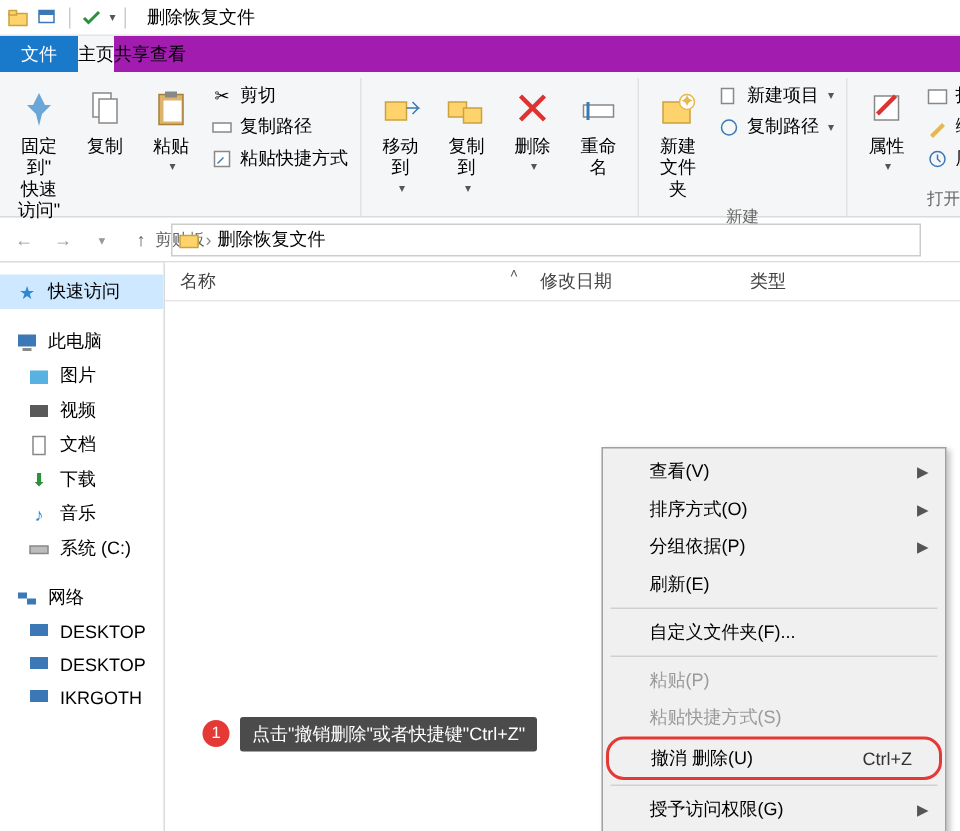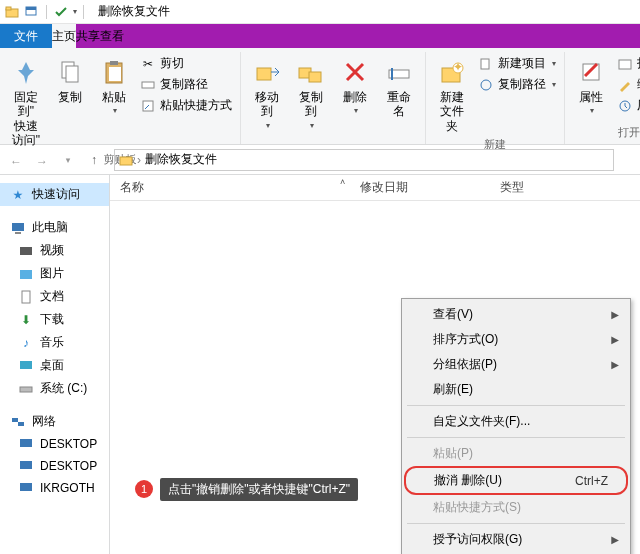--- a/index.html
+++ b/index.html
@@ -309,56 +309,48 @@
           <svg width="14" height="14">
             <rect x="1" y="2" width="12" height="8" fill="#3b78b5"></rect>
             <rect x="4" y="11" width="6" height="2" fill="#888"></rect>
           </svg>
         </span>
         <span>此电脑</span>
       </div>
     <div class="side-item">
         <span class="sic">
           <svg width="14" height="14">
+            <rect x="1" y="3" width="12" height="9" fill="#59b0e3"></rect>
+          </svg>
+        </span>
+        <span>图片</span>
+      </div>
+    <div class="side-item">
+        <span class="sic">
+          <svg width="14" height="14">
             <rect x="1" y="3" width="12" height="8" fill="#5a5a5a"></rect>
           </svg>
         </span>
         <span>视频</span>
-      </div>
-    <div class="side-item">
-        <span class="sic">
-          <svg width="14" height="14">
-            <rect x="1" y="3" width="12" height="9" fill="#59b0e3"></rect>
-          </svg>
-        </span>
-        <span>图片</span>
       </div>
     <div class="side-item">
         <span class="sic">
           <svg width="14" height="14">
             <rect x="3" y="1" width="8" height="12" fill="#fff" stroke="#888"></rect>
           </svg>
         </span>
         <span>文档</span>
       </div>
     <div class="side-item">
         <span class="sic" style="color:#2f8f3d;">⬇</span>
         <span>下载</span>
       </div>
     <div class="side-item">
         <span class="sic" style="color:#2e87d3;">♪</span>
         <span>音乐</span>
-      </div>
-    <div class="side-item">
-        <span class="sic">
-          <svg width="14" height="14">
-            <rect x="1" y="2" width="12" height="8" fill="#3ba7c9"></rect>
-          </svg>
-        </span>
-        <span>桌面</span>
       </div>
     <div class="side-item">
         <span class="sic">
           <svg width="14" height="14">
             <rect x="1" y="5" width="12" height="5" fill="#bcbcbc" stroke="#888"></rect>
           </svg>
         </span>
         <span>系统 (C:)</span>
       </div>
     <div class="side-gap"></div>
@@ -424,27 +416,27 @@
       <span>刷新(E)</span>
     </div>
   <div class="ctx-sep"></div>
   <div class="ctx-item">
       <span>自定义文件夹(F)...</span>
     </div>
   <div class="ctx-sep"></div>
   <div class="ctx-item disabled">
       <span>粘贴(P)</span>
     </div>
+  <div class="ctx-item disabled">
+      <span>粘贴快捷方式(S)</span>
+    </div>
   <div class="ctx-item ctx-hl">
       <span>撤消 删除(U)</span>
       <span class="shortcut">Ctrl+Z</span>
     </div>
-  <div class="ctx-item disabled">
-      <span>粘贴快捷方式(S)</span>
-    </div>
   <div class="ctx-sep"></div>
   <div class="ctx-item">
       <span>授予访问权限(G)</span>
       <span class="arrow">▶</span>
     </div>
 
 </div>
 
 <div class="annot-badge">1</div>
 <div class="annot-tip">点击"撤销删除"或者快捷键"Ctrl+Z"</div>

